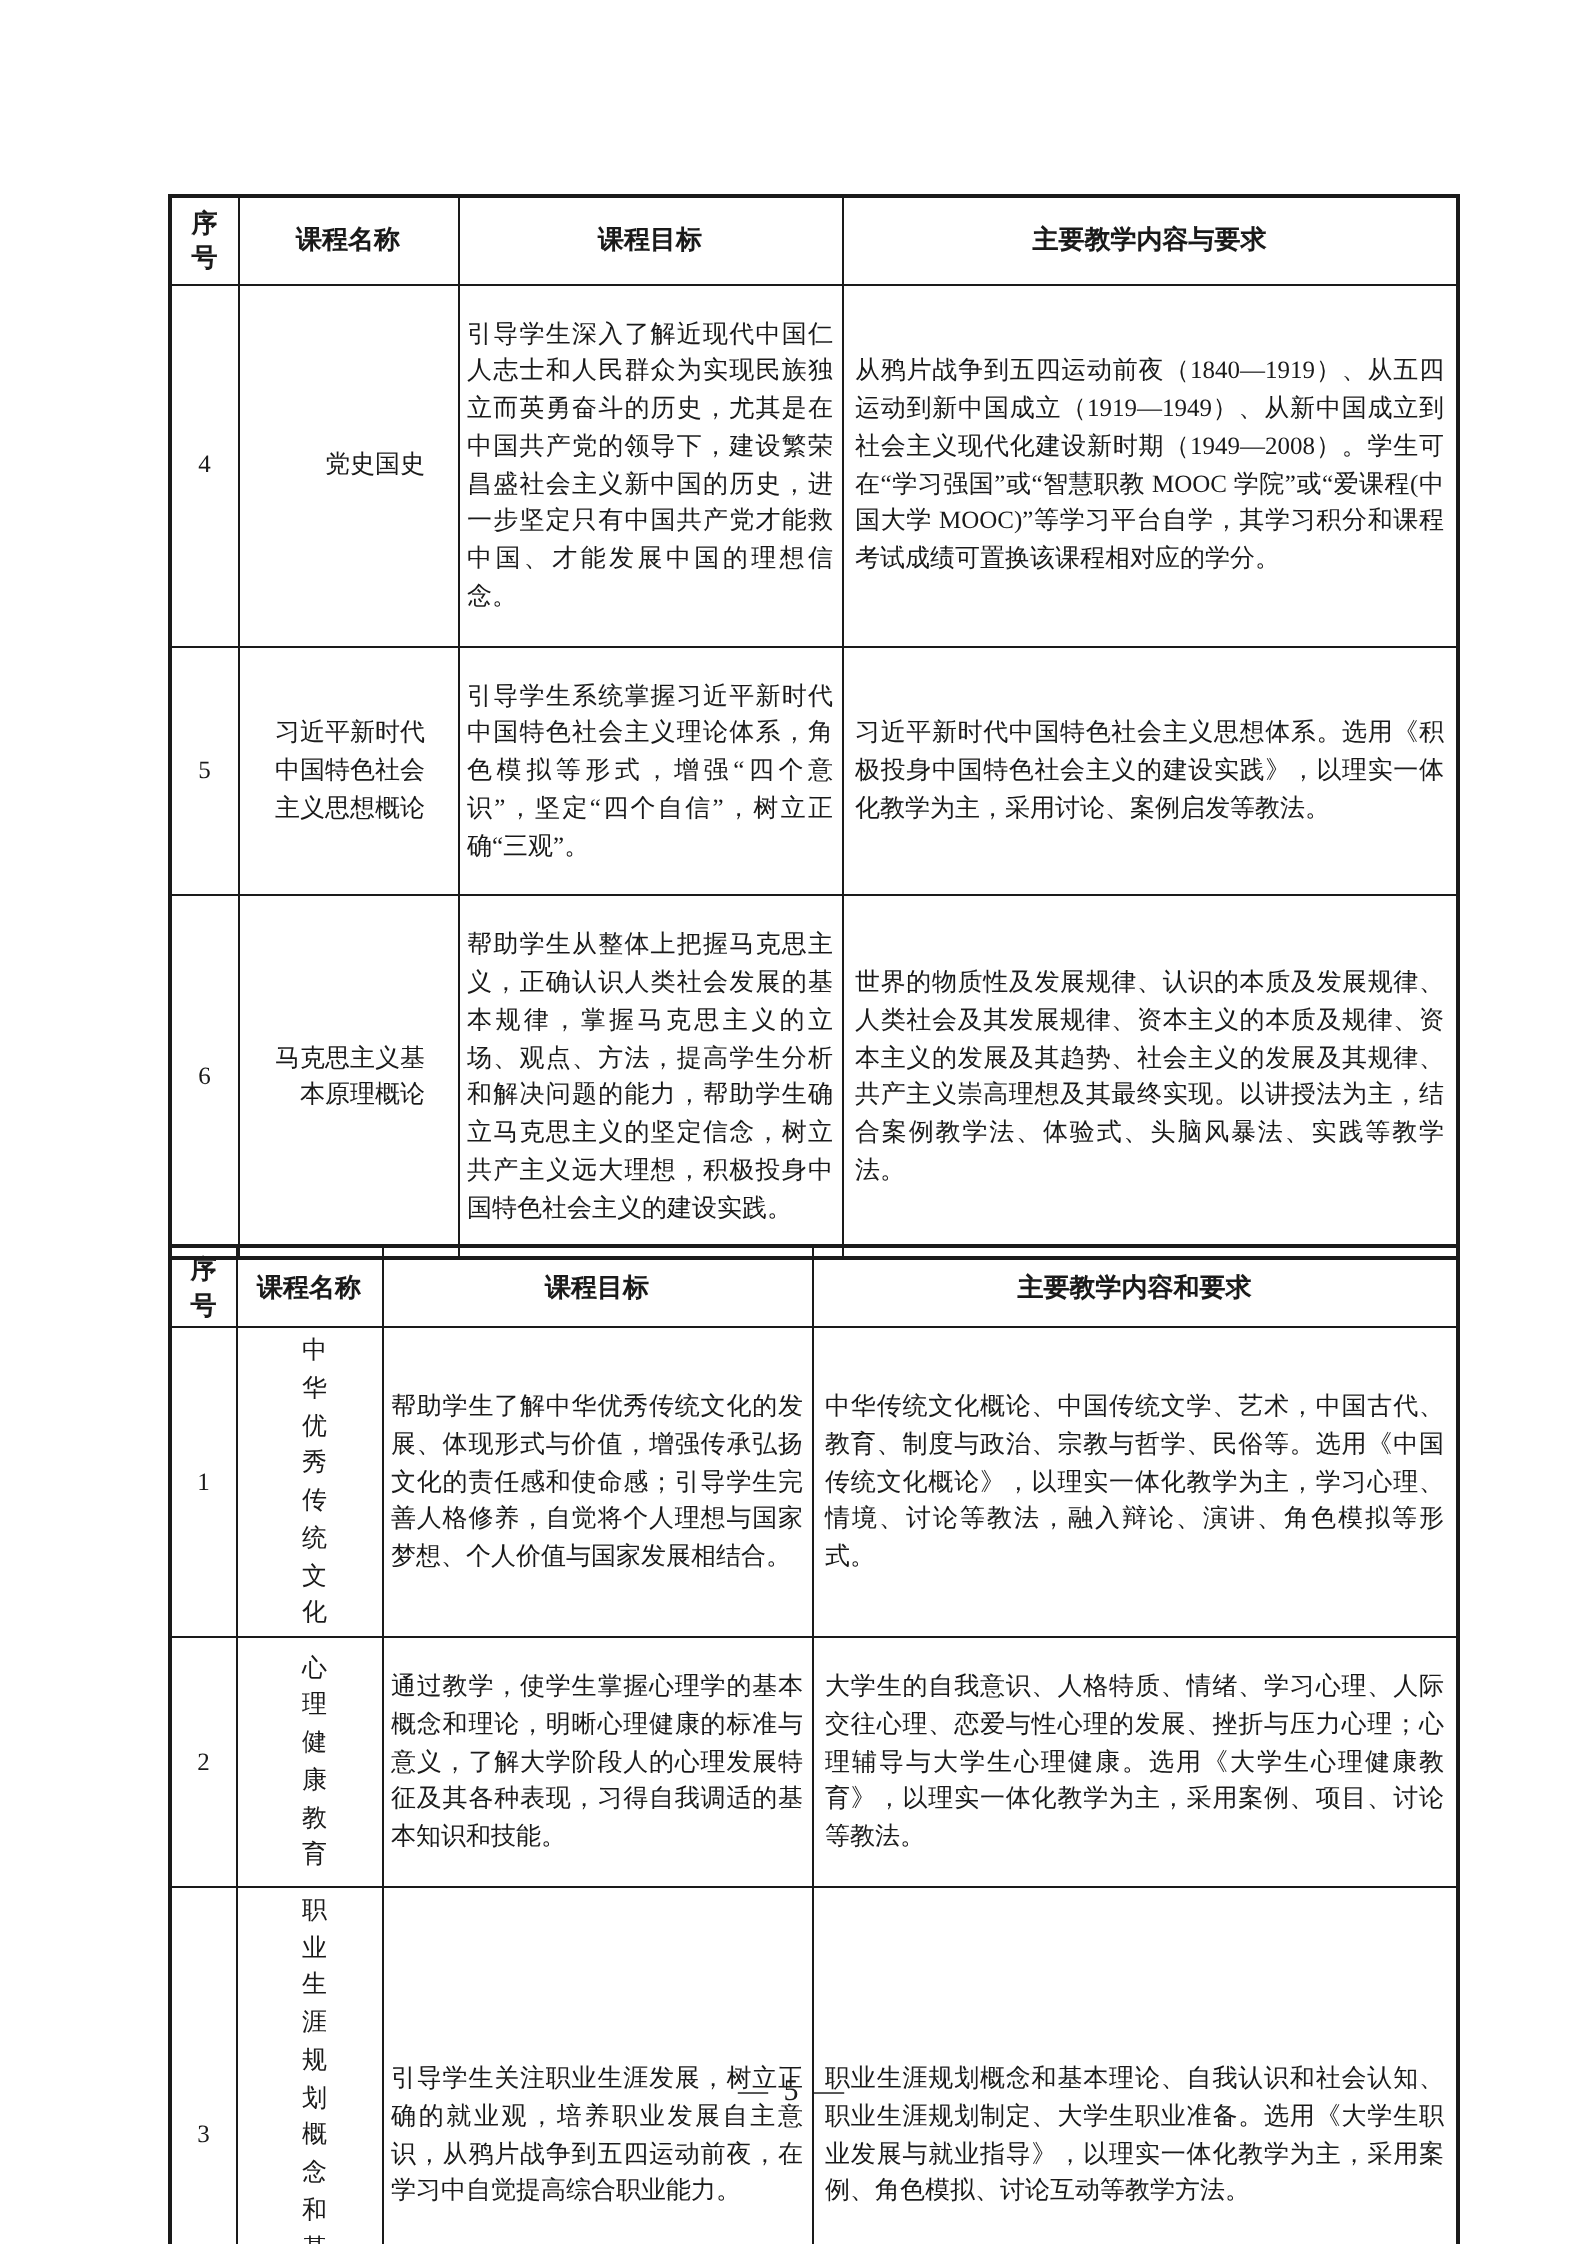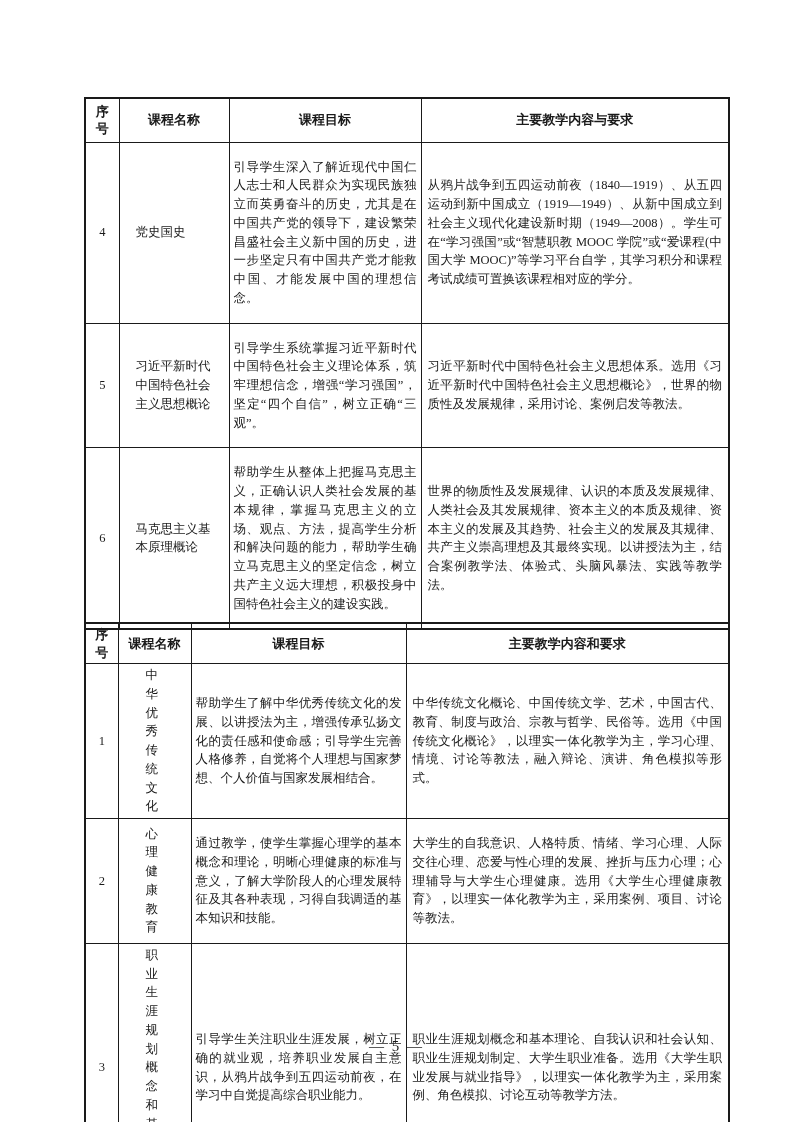--- a/index.html
+++ b/index.html
@@ -17,21 +17,21 @@
   .doc-table th, .doc-table td {
     border:1px solid #1a1a1a; vertical-align:middle;
     font-size:12.5px; line-height:1.5; color:#1a1a1a;
   }
   .doc-table th {
     font-size:13px; font-weight:bold; text-align:center;
     line-height:1.35; padding:2px 0;
   }
   th.th-num { padding:2px 9px; }      
   td.cell-num { text-align:center; }
-  td.cell-name { text-align:left; }
+  td.cell-name { text-align:right; }
   .t1 td.cell-name { padding:2px 16px; }
   .t2 td.cell-name { padding:2px 27px; }
   td.cell-goal { text-align:justify; padding:15px 4px; }
   td.cell-content { text-align:justify; padding:2px 6px; }
   
   .t1 tr.hd { height:44px; } .t1 tr.r0 { height:164px; }
   .t1 tr.r1 { height:94px; } .t1 tr.r2 { height:160px; }
   .t2 tr.hd { height:36px; } .t2 tr.r0 { height:114px; }
   .t2 tr.r1 { height:106px; } .t2 tr.r2 { height:108px; }
   .caption {
@@ -66,22 +66,22 @@
     <tbody>
       <tr class="r0">
         <td class="cell-num">4</td>
         <td class="cell-name">党史国史</td>
         <td class="cell-goal">引导学生深入了解近现代中国仁人志士和人民群众为实现民族独立而英勇奋斗的历史，尤其是在中国共产党的领导下，建设繁荣昌盛社会主义新中国的历史，进一步坚定只有中国共产党才能救中国、才能发展中国的理想信念。</td>
         <td class="cell-content">从鸦片战争到五四运动前夜（1840—1919）、从五四运动到新中国成立（1919—1949）、从新中国成立到社会主义现代化建设新时期（1949—2008）。学生可在“学习强国”或“智慧职教 MOOC 学院”或“爱课程(中国大学 MOOC)”等学习平台自学，其学习积分和课程考试成绩可置换该课程相对应的学分。</td>
       </tr>
       <tr class="r1">
         <td class="cell-num">5</td>
         <td class="cell-name">习近平新时代中国特色社会主义思想概论</td>
-        <td class="cell-goal">引导学生系统掌握习近平新时代中国特色社会主义理论体系，筑牢理想信念，增强“学习强国”，坚定“四个自信”，树立正确“三观”。</td>
-        <td class="cell-content">习近平新时代中国特色社会主义思想体系。选用《习近平新时代中国特色社会主义思想概论》，世界的物质性及发展规律，采用讨论、案例启发等教法。</td>
+        <td class="cell-goal">引导学生系统掌握习近平新时代中国特色社会主义理论体系，角色模拟等形式，增强“四个意识”，坚定“四个自信”，树立正确“三观”。</td>
+        <td class="cell-content">习近平新时代中国特色社会主义思想体系。选用《积极投身中国特色社会主义的建设实践》，以理实一体化教学为主，采用讨论、案例启发等教法。</td>
       </tr>
       <tr class="r2">
         <td class="cell-num">6</td>
         <td class="cell-name">马克思主义基本原理概论</td>
         <td class="cell-goal">帮助学生从整体上把握马克思主义，正确认识人类社会发展的基本规律，掌握马克思主义的立场、观点、方法，提高学生分析和解决问题的能力，帮助学生确立马克思主义的坚定信念，树立共产主义远大理想，积极投身中国特色社会主义的建设实践。</td>
         <td class="cell-content">世界的物质性及发展规律、认识的本质及发展规律、人类社会及其发展规律、资本主义的本质及规律、资本主义的发展及其趋势、社会主义的发展及其规律、共产主义崇高理想及其最终实现。以讲授法为主，结合案例教学法、体验式、头脑风暴法、实践等教学法。</td>
       </tr>
     </tbody>
   </table>
 
@@ -98,21 +98,21 @@
         <th class="th-num">序号</th>
         <th>课程名称</th>
         <th>课程目标</th>
         <th>主要教学内容和要求</th>
       </tr>
     </thead>
     <tbody>
       <tr class="r0">
         <td class="cell-num">1</td>
         <td class="cell-name">中华优秀传统文化</td>
-        <td class="cell-goal">帮助学生了解中华优秀传统文化的发展、以讲授法为主，增强传承弘扬文化的责任感和使命感；引导学生完善人格修养，自觉将个人理想与国家梦想、个人价值与国家发展相结合。</td>
+        <td class="cell-goal">帮助学生了解中华优秀传统文化的发展、体现形式与价值，增强传承弘扬文化的责任感和使命感；引导学生完善人格修养，自觉将个人理想与国家梦想、个人价值与国家发展相结合。</td>
         <td class="cell-content">中华传统文化概论、中国传统文学、艺术，中国古代、教育、制度与政治、宗教与哲学、民俗等。选用《中国传统文化概论》，以理实一体化教学为主，学习心理、情境、讨论等教法，融入辩论、演讲、角色模拟等形式。</td>
       </tr>
       <tr class="r1">
         <td class="cell-num">2</td>
         <td class="cell-name">心理健康教育</td>
         <td class="cell-goal">通过教学，使学生掌握心理学的基本概念和理论，明晰心理健康的标准与意义，了解大学阶段人的心理发展特征及其各种表现，习得自我调适的基本知识和技能。</td>
         <td class="cell-content">大学生的自我意识、人格特质、情绪、学习心理、人际交往心理、恋爱与性心理的发展、挫折与压力心理；心理辅导与大学生心理健康。选用《大学生心理健康教育》，以理实一体化教学为主，采用案例、项目、讨论等教法。</td>
       </tr>
       <tr class="r2">
         <td class="cell-num">3</td>

